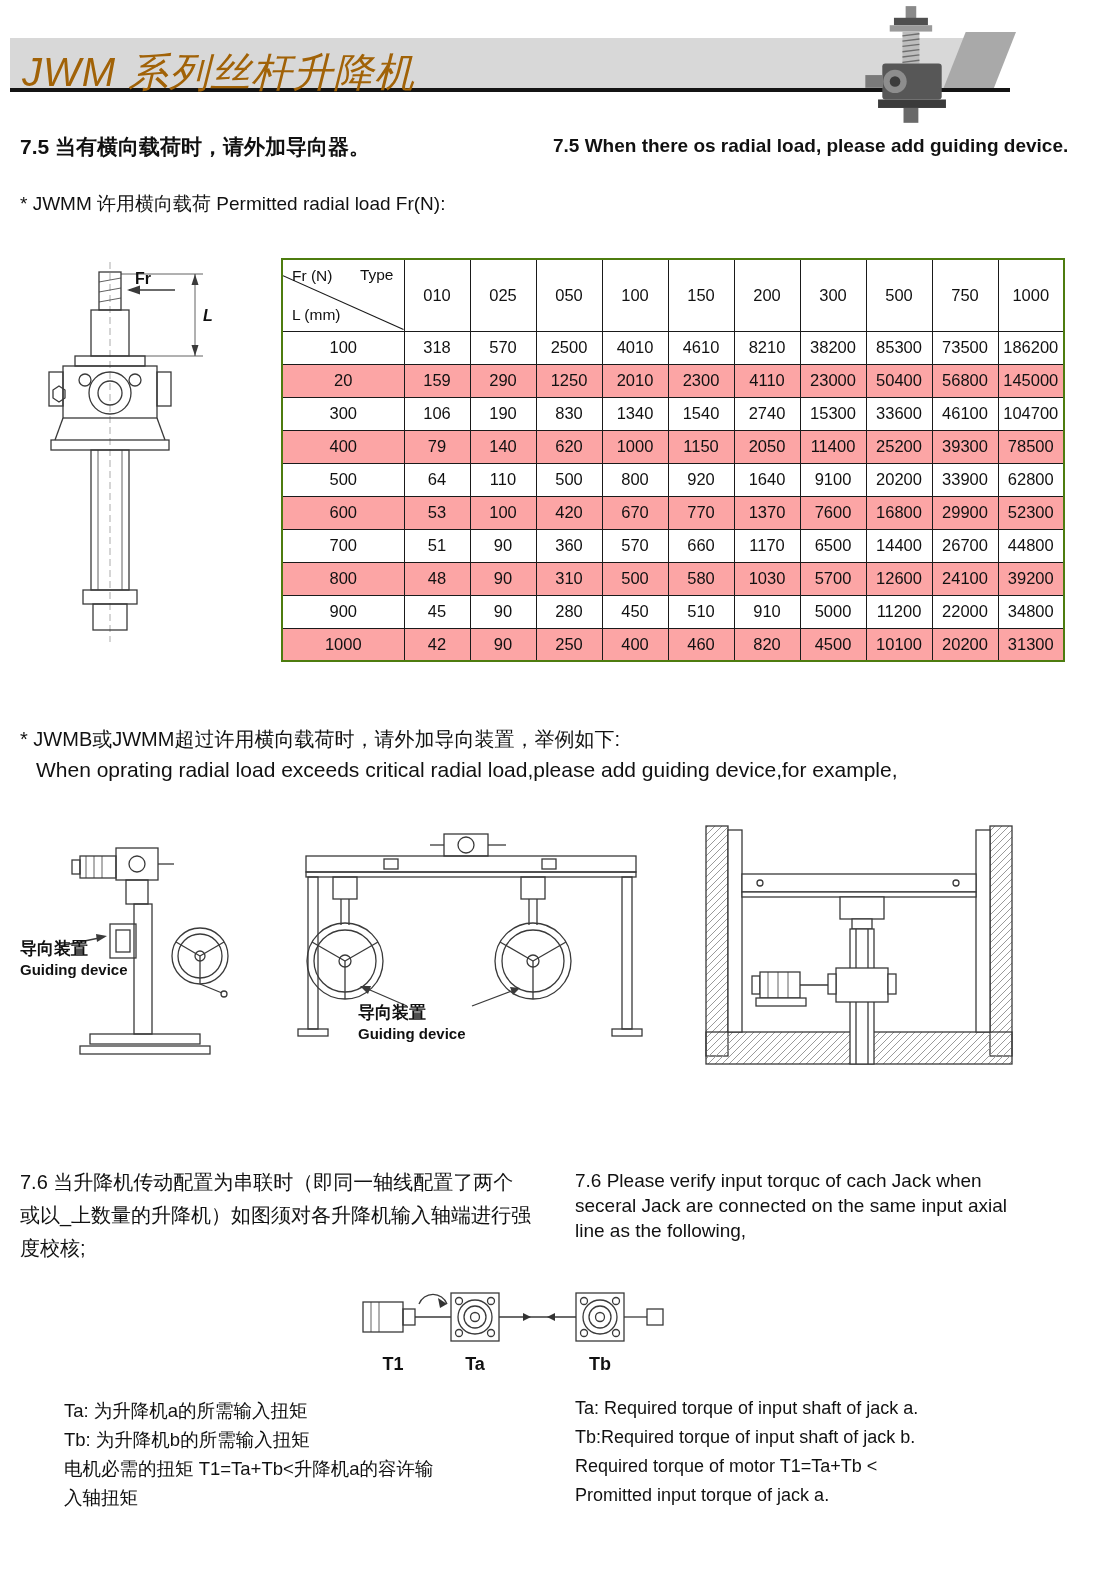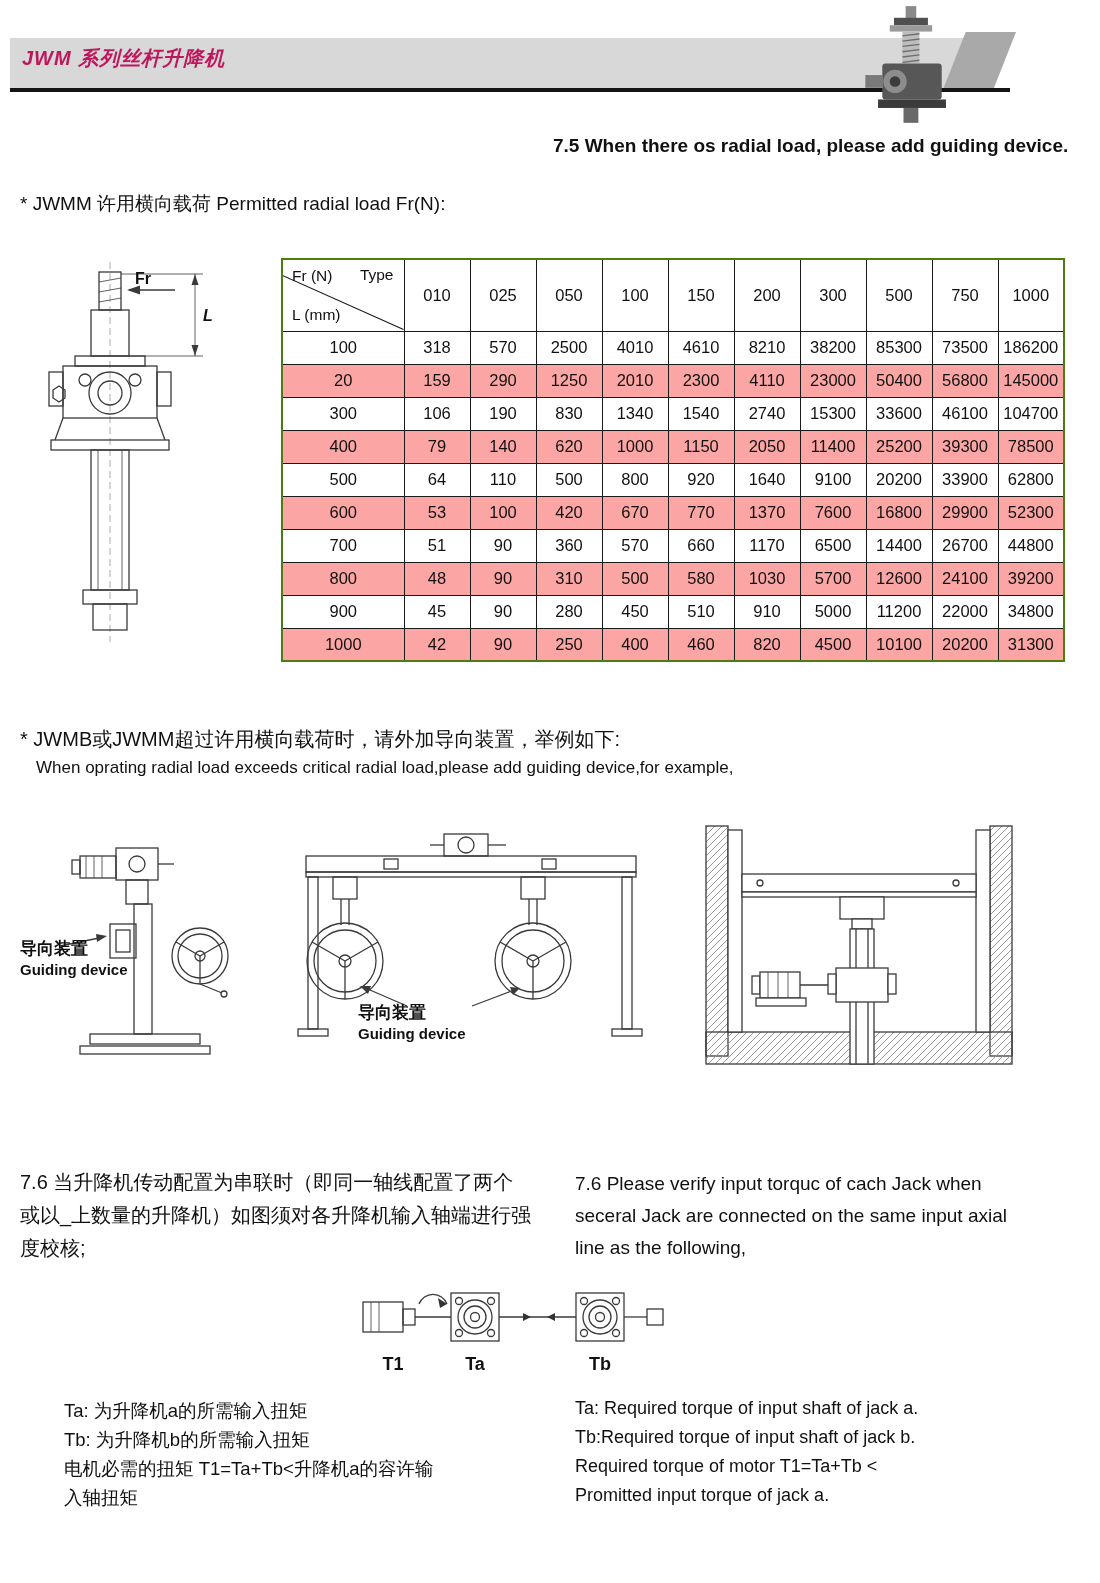--- a/index.html
+++ b/index.html
@@ -7,22 +7,22 @@
   body { font-family:"Liberation Sans", sans-serif; color:#111; }
   .page { position:relative; width:1100px; height:1583px; background:#fff; overflow:hidden; }
   .abs { position:absolute; }
 
   
   .hdr-band { left:10px; top:38px; width:992px; height:50px; background:#d8d8d8;
               clip-path:polygon(0 0,100% 0,96.7% 100%,0 100%); }
   .hdr-accent { left:942px; top:32px; width:74px; height:60px; background:#a9a9a9;
                 clip-path:polygon(32% 0,100% 0,68% 100%,0 100%); }
   .hdr-line { left:10px; top:88px; width:1000px; height:4px; background:#141414; }
-  .hdr-title { left:22px; top:45px; font-size:20px; font-weight:700; font-style:italic;
-               letter-spacing:1px; color:#be185d; }
+  .hdr-title { left:22px; top:45px; font-size:40px; font-weight:400; font-style:italic;
+               letter-spacing:1px; color:#a16207; }
 
   .h75-cn { left:20px; top:133px; font-size:21px; font-weight:700; }
   .h75-en { left:553px; top:135px; font-size:19px; font-weight:700; }
   .note1  { left:20px; top:191px; font-size:19px; }
 
   
   .fr-table { position:absolute; left:281px; top:258px; border-collapse:collapse;
               table-layout:fixed; background:#fff; border:2px solid #4d7c0f; }
   .fr-table th, .fr-table td { border:1px solid #1a1a1a; text-align:center;
               vertical-align:middle; font-size:16.5px; font-weight:400; padding:0; color:#111; }
@@ -30,28 +30,28 @@
   .fr-table tbody tr { height:33px; }
   .fr-table tbody tr.stripe { background:#fca5a5; }
   .corner { position:relative; }
   .corner span { position:absolute; font-size:15.5px; }
   .c-fr { top:7px; left:9px; }
   .c-type { top:6px; right:10px; }
   .c-l { bottom:7px; left:9px; }
   .corner svg { position:absolute; left:0; top:0; width:100%; height:100%; }
 
   .note2-cn { left:20px; top:726px; font-size:20px; }
-  .note2-en { left:36px; top:758px; font-size:17px; }
+  .note2-en { left:36px; top:758px; font-size:21px; }
 
   .fig-label { }
   .fig-label .cn { display:block; font-size:17px; font-weight:700; line-height:22px; }
   .fig-label .en { display:block; font-size:15px; font-weight:700; line-height:20px; }
 
   .sec76-cn { left:20px; top:1166px; width:540px; font-size:20px; line-height:33px; white-space:pre-line; }
-  .sec76-en { left:575px; top:1168px; width:450px; font-size:19px; line-height:32px; white-space:pre-line; }
+  .sec76-en { left:575px; top:1168px; width:450px; font-size:19px; line-height:25px; white-space:pre-line; }
 
   .foot-cn { left:64px; top:1396px; font-size:18.5px; line-height:29px; }
   .foot-en { left:575px; top:1394px; font-size:18px; line-height:29px; }
 
   svg text { font-family:"Liberation Sans", sans-serif; }
   .lineart { stroke:#3a3a3a; fill:none; stroke-width:1.3; }
   .thin { stroke-width:0.8; }
   .dim-text { font-size:16px; font-weight:700; fill:#111; }
 </style>
 </head>
@@ -78,20 +78,21 @@
         <line x1="41" y1="55" x2="57" y2="53"></line>
     </g>
     <rect x="22" y="56" width="56" height="34" rx="3" fill="#575757"></rect>
     <circle cx="34" cy="73" r="11" fill="#8d8d8d"></circle>
     <circle cx="34" cy="73" r="5" fill="#3c3c3c"></circle>
     <rect x="6" y="67" width="16" height="12" fill="#7a7a7a"></rect>
     <rect x="18" y="90" width="64" height="8" fill="#3b3b3b"></rect>
     <rect x="42" y="98" width="14" height="14" fill="#696969"></rect>
   </svg>
 
+  <div class="abs h75-cn">7.5 当有横向载荷时，请外加导向器。</div>
   <div class="abs h75-en">7.5  When there os radial load, please add guiding device.</div>
   <div class="abs note1">* JWMM 许用横向载荷 Permitted radial load Fr(N):</div>
 
   <svg class="abs" style="left:35px; top:260px;" width="210" height="385" viewBox="0 0 210 385">
     <line x1="75" y1="2" x2="75" y2="382" stroke="#888" stroke-width="0.7" stroke-dasharray="7 4"></line>
     <g class="lineart">
       <rect x="64" y="12" width="22" height="38"></rect>
       <line class="thin" x1="64" y1="22" x2="86" y2="18"></line>
       <line class="thin" x1="64" y1="32" x2="86" y2="28"></line>
       <line class="thin" x1="64" y1="42" x2="86" y2="38"></line>

